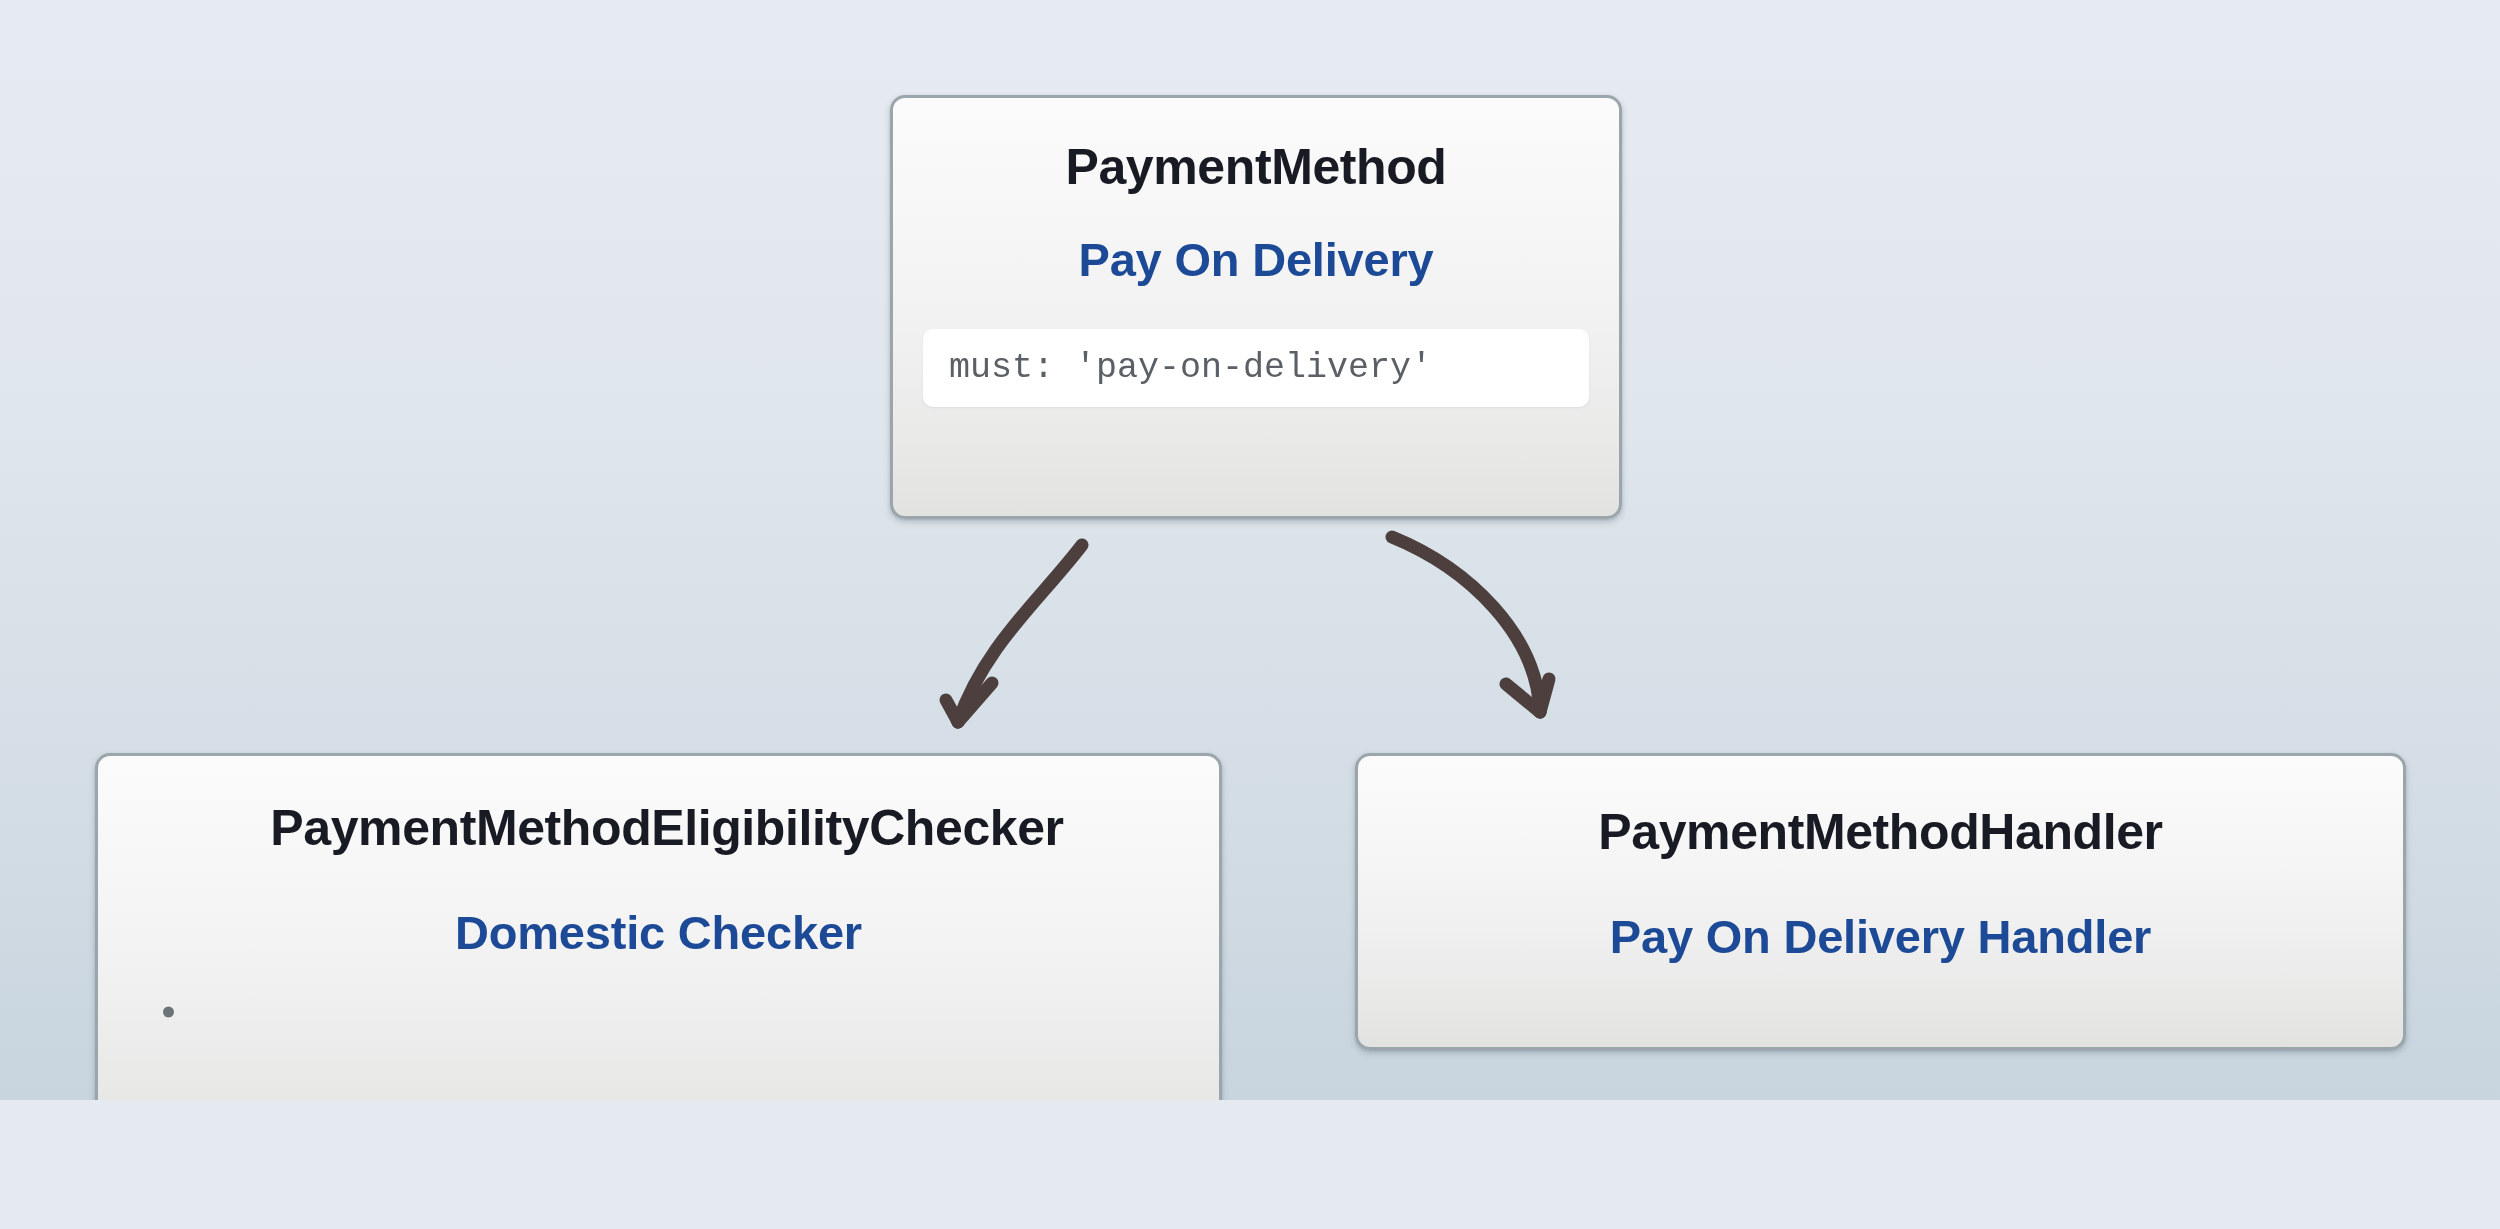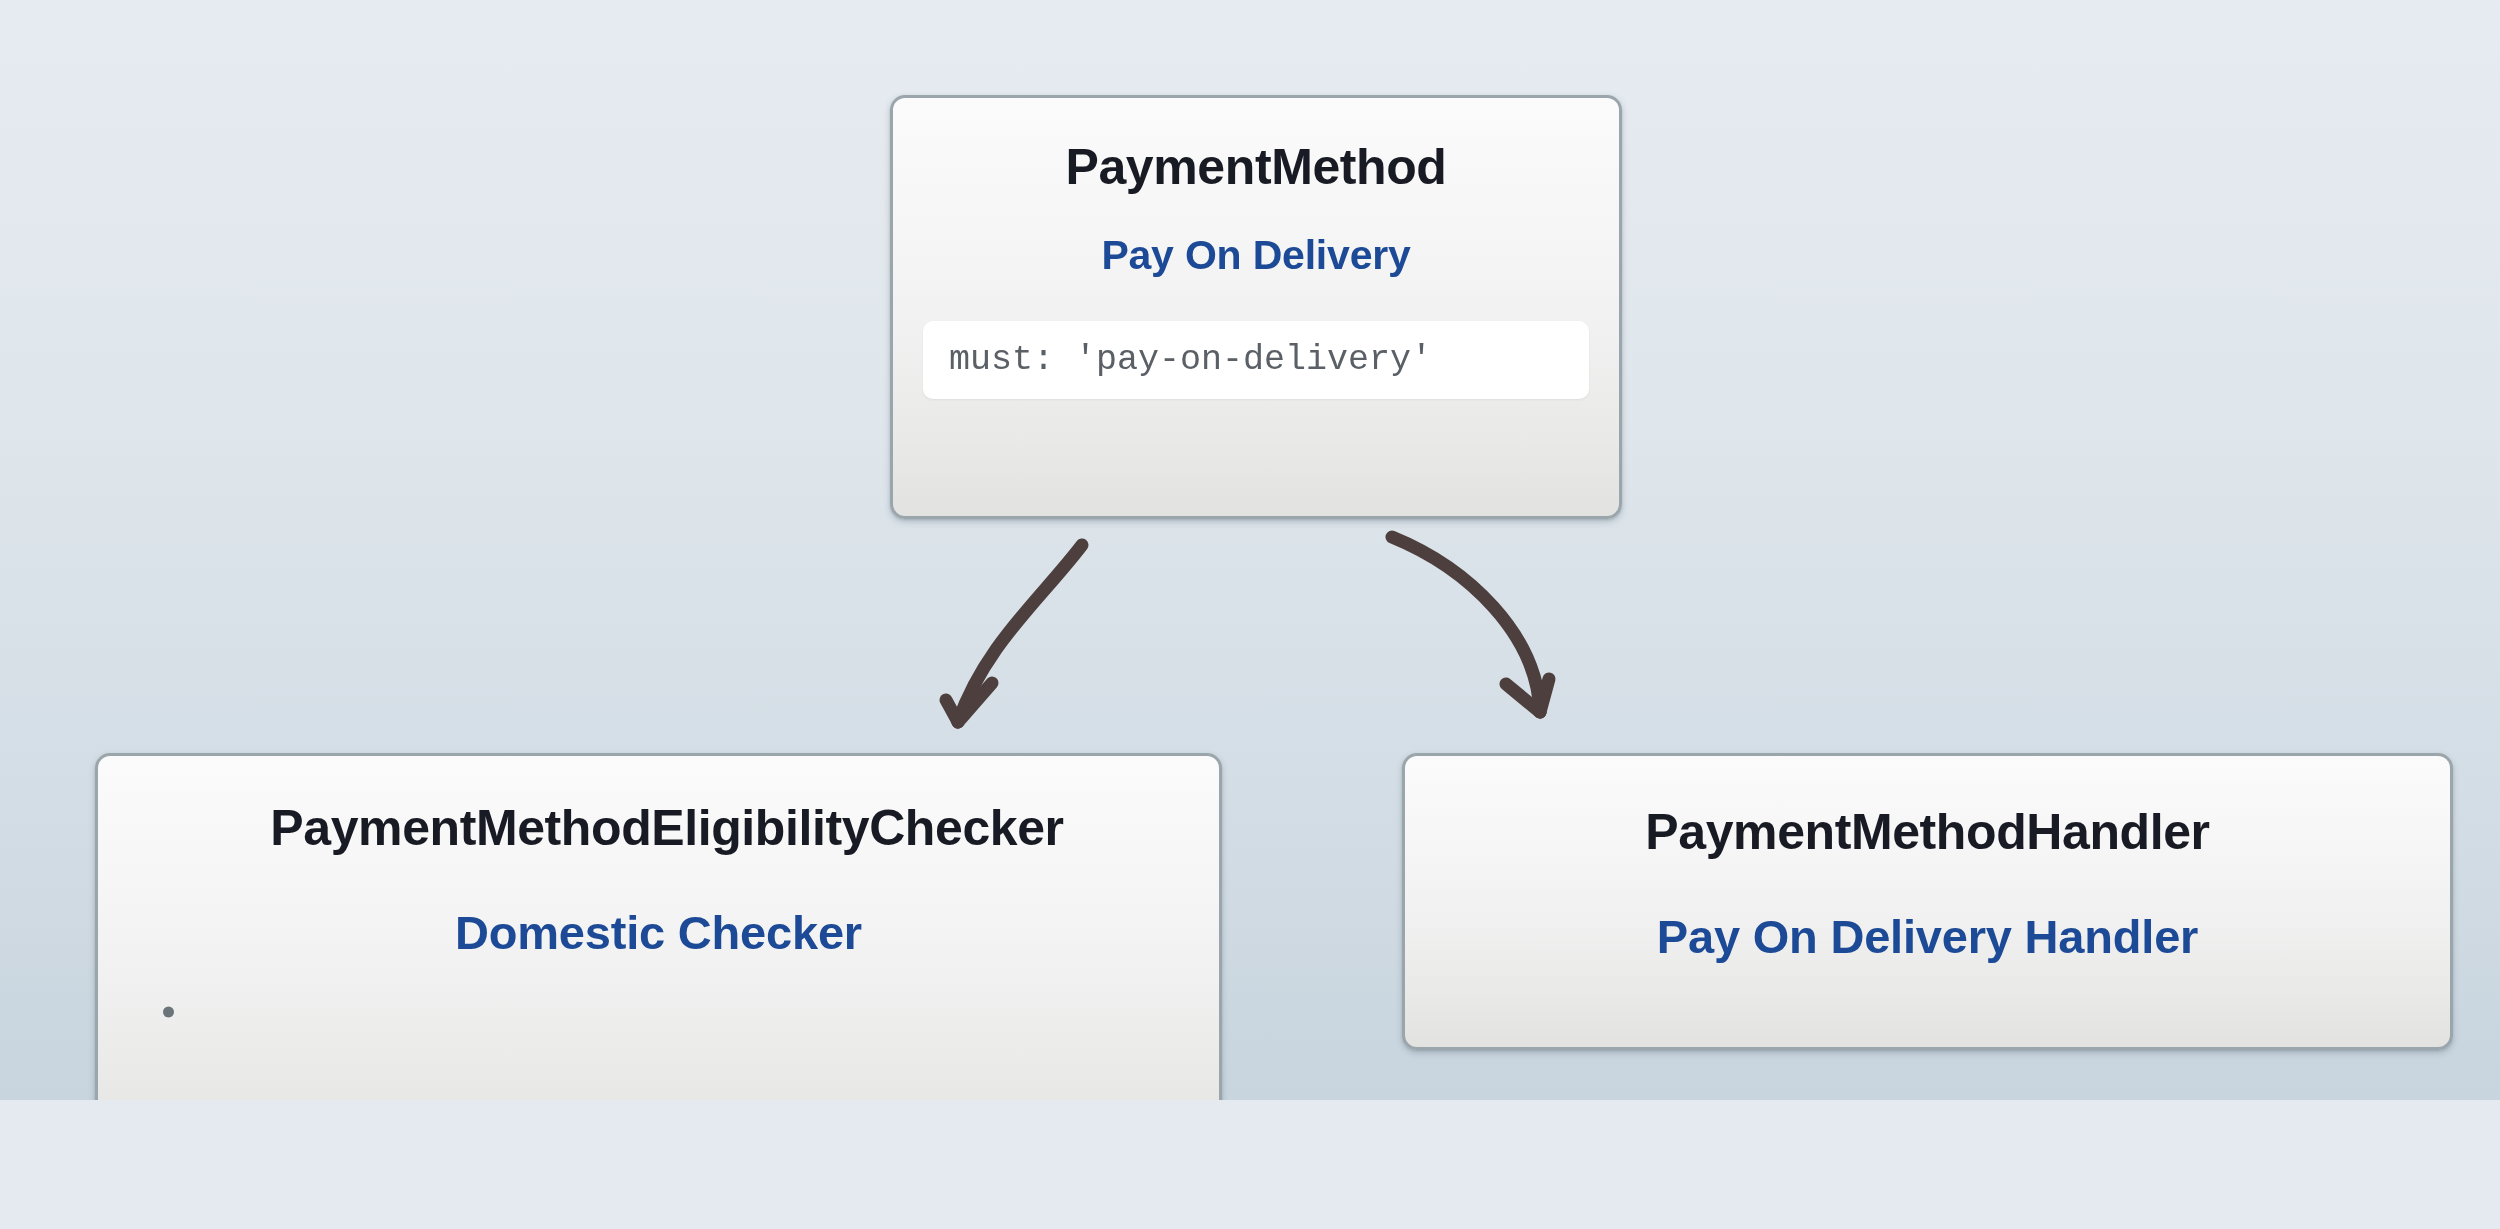--- a/index.html
+++ b/index.html
@@ -108,21 +108,21 @@
 
   
   #node-root {
     left: 890px;
     top: 95px;
     width: 732px;
     height: 424px;
     padding: 22px 28px 26px 28px;
   }
   #node-root .node-title    { font-size: 50px; margin-top: 18px; }
-  #node-root .node-subtitle { font-size: 41px; margin-top: 36px; }
+  #node-root .node-subtitle { font-size: 47px; margin-top: 36px; }
   #node-root .code-box {
     margin-top: 42px;
     width: 666px;
     height: 78px;
     font-size: 35px;
     padding-left: 26px;
     box-sizing: border-box;
   }
 
   
@@ -133,21 +133,21 @@
     height: 403px;
     padding: 20px 32px 24px 32px;
   }
   #node-checker .node-title    { font-size: 50px; margin-top: 23px; margin-left: 17px; }
   #node-checker .node-subtitle { font-size: 47px; margin-top: 48px; }
   #node-checker .bullet-list   { margin-top: 52px; padding-left: 33px; }
   #node-checker .bullet-item   { font-size: 33px; padding-left: 38px; }
 
   
   #node-handler {
-    left: 1402px;
+    left: 1355px;
     top: 753px;
     width: 1051px;
     height: 297px;
     padding: 20px 32px 24px 32px;
   }
   #node-handler .node-title    { font-size: 50px; margin-top: 27px; }
   #node-handler .node-subtitle { font-size: 47px; margin-top: 48px; }
 </style>
 </head>
 <body>

